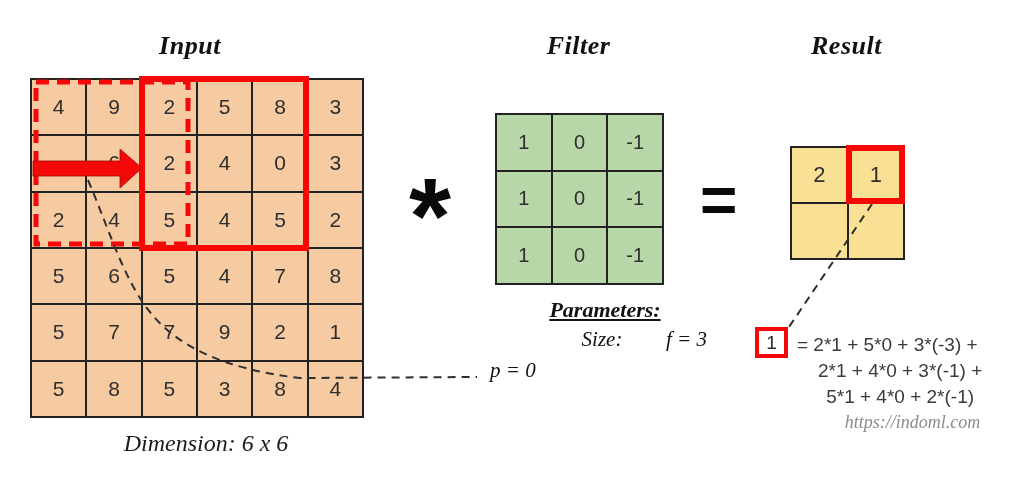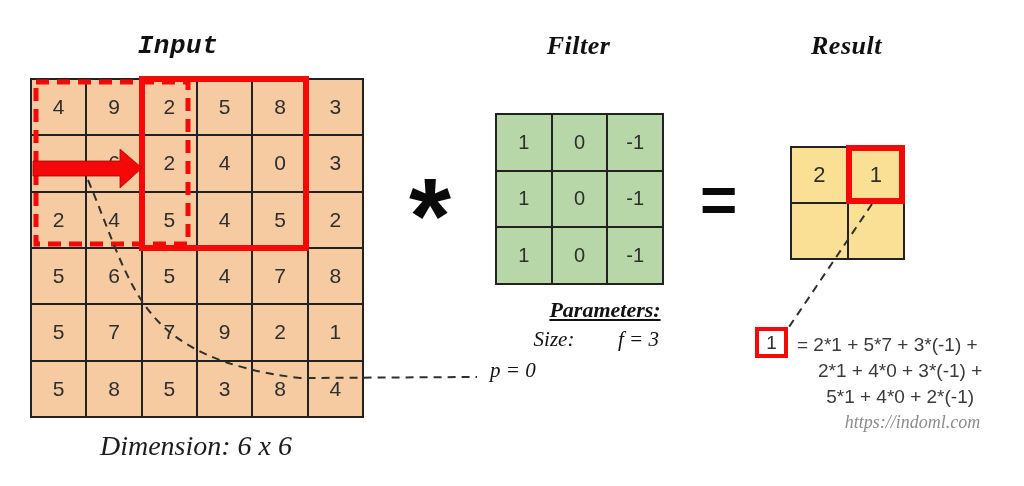--- a/index.html
+++ b/index.html
@@ -6,52 +6,52 @@
   .canvas{
     position:relative;width:1024px;height:486px;background:#ffffff;overflow:hidden;
     font-family:"Liberation Sans",sans-serif;
   }
   
   .title{
     position:absolute;top:31px;text-align:center;
     font-family:"Liberation Serif",serif;font-style:italic;font-weight:bold;
     font-size:26px;color:#111;letter-spacing:0.5px;
   }
-  .t-input{left:12px;width:332px;font-family:Liberation Mono, monospace;}
+  .t-input{left:24px;width:332px;}
   .t-filter{left:495px;width:167px;}
   .t-result{left:790px;width:113px;}
   
   .grid{position:absolute;display:grid;border:1px solid #222;}
   .grid .cell{
     border:1px solid #222;display:flex;align-items:center;justify-content:center;
     font-size:21px;color:#2e2e2e;
   }
   .input-grid{left:30px;top:78px;width:332px;height:338px;
     grid-template-columns:repeat(6,1fr);grid-template-rows:repeat(6,1fr);}
   .input-grid .cell{background:#F7CBA1;}
   .filter-grid{left:495px;top:113px;width:167px;height:170px;
     grid-template-columns:repeat(3,1fr);grid-template-rows:repeat(3,1fr);}
   .filter-grid .cell{background:#B7D7A8;font-size:20px;}
   .result-grid{left:790px;top:146px;width:113px;height:112px;
     grid-template-columns:repeat(2,1fr);grid-template-rows:repeat(2,1fr);}
   .result-grid .cell{background:#F9E095;font-size:22px;}
   
   .dim-label{
-    position:absolute;left:30px;top:430px;width:332px;text-align:center;
-    font-family:"Liberation Serif",serif;font-style:italic;font-size:28px;color:#1c1c1c;
+    position:absolute;left:40px;top:430px;width:332px;text-align:center;
+    font-family:"Liberation Serif",serif;font-style:italic;font-size:24px;color:#1c1c1c;
   }
   .op{position:absolute;color:#0a0a0a;font-weight:bold;line-height:1;}
   .op-asterisk{left:409px;top:162px;font-size:108px;}
   .op-equals{left:700px;top:168px;font-size:64px;}
   
   .params{position:absolute;left:490px;top:297px;width:230px;
     font-family:"Liberation Serif",serif;font-style:italic;color:#111;text-align:center;}
   .params-heading{font-size:22px;font-weight:bold;text-decoration:underline;}
   .param-row{height:30px;display:flex;align-items:center;font-size:21px;margin-top:1px;}
-  .param-row .plabel{width:128px;}
+  .param-row .plabel{width:128px;margin-left:48px;}
   .param-row.bold{font-weight:bold;}
   
   .eq-box{
     position:absolute;left:755px;top:327px;width:25px;height:23px;
     border:4px solid #F50808;display:flex;align-items:center;justify-content:center;
     font-size:19px;color:#2e2e2e;background:#fff;
   }
   .equation{position:absolute;left:797px;top:332px;font-size:19px;line-height:26px;color:#3a3a3a;}
   .eq-line.indent{padding-left:21px;text-align:center;}
   
@@ -139,21 +139,21 @@
     </div>
     <div class="param-row">
       <span class="pvalue">p = 0</span>
     </div>
   </div>
 
   <div class="eq-box">
     <span>1</span>
   </div>
   <div class="equation">
-    <div class="eq-line">= 2*1 + 5*7 + 3*(-1) +</div>
+    <div class="eq-line">= 2*1 + 5*0 + 3*(-3) +</div>
     <div class="eq-line indent">2*1 + 4*0 + 3*(-1) +</div>
     <div class="eq-line indent">5*1 + 4*0 + 2*(-1)</div>
   </div>
 
   <div class="watermark">https://indoml.com</div>
 
   <svg class="overlay" width="1024" height="486" viewBox="0 0 1024 486">
 
     <rect x="36" y="82" width="152" height="162" fill="none" stroke="#F50808" stroke-width="5" stroke-dasharray="13 8"></rect>
 

